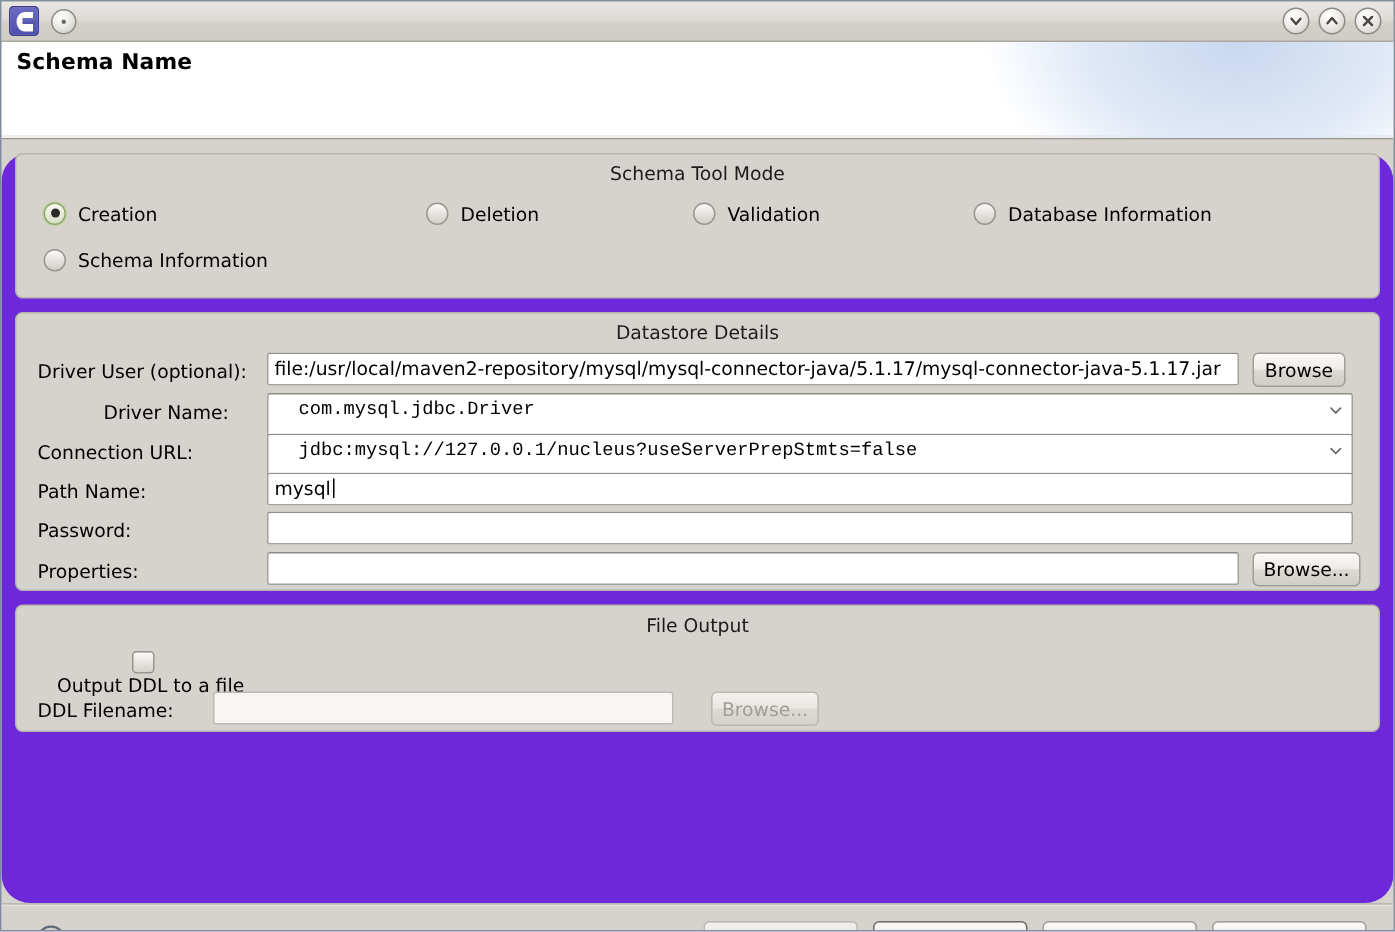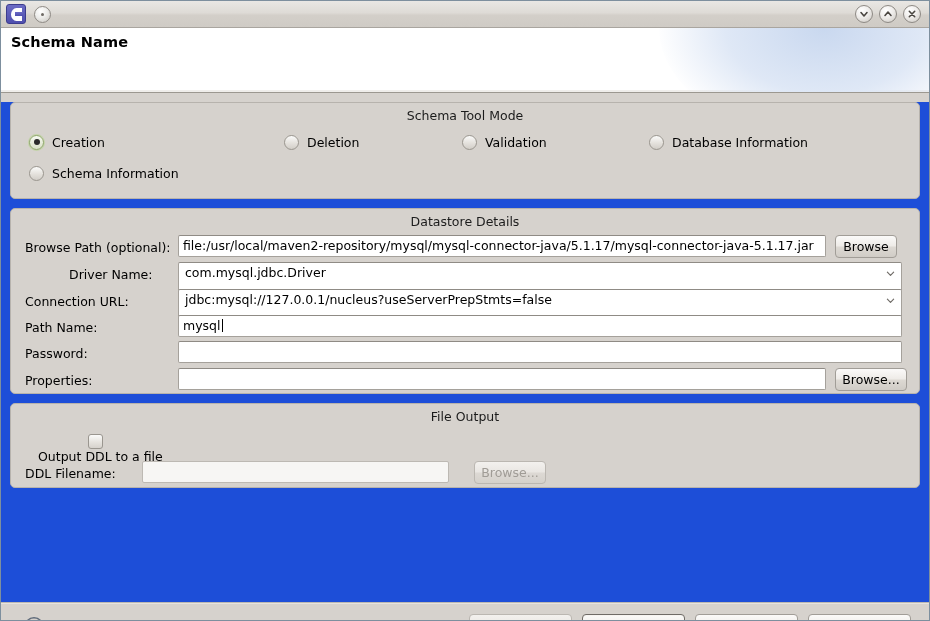--- a/index.html
+++ b/index.html
@@ -127,23 +127,24 @@
     left: 18px;
     top: 30px;
     font-size: 13px;
     color: #000000;
   }
 
   
   .content {
     position: relative;
     height: 500px;
-    background: #1d4ed8;
+    background: #6d28d9;
     padding: 0 9px;
     box-sizing: border-box;
+    border-radius: 19px;
   }
 
   .group {
     position: relative;
     border: 1px solid #b7b3ad;
     border-radius: 5px;
     background: #d6d2cd;
     box-sizing: border-box;
   }
   .group-title {
@@ -267,25 +268,26 @@
   .combo {
     position: absolute;
     box-sizing: border-box;
     height: 40px;
     background: #ffffff;
     border: 1px solid #a5a19b;
     border-top-color: #8f8b85;
     border-radius: 2px;
     font-size: 12.5px;
     color: #000000;
-    padding: 0 22px 0 6px;
+    padding: 0 22px 0 20px;
     line-height: 20px;
     overflow: hidden;
     white-space: nowrap;
     cursor: default;
+    font-family: Liberation Mono, monospace;
   }
   .combo .arrow {
     position: absolute;
     right: 6px;
     top: 6px;
     width: 9px;
     height: 9px;
   }
 
   
@@ -404,21 +406,21 @@
         <div class="radio-item" style="left:18px;">
           <span class="radio"></span>
           <span class="radio-label">Schema Information</span>
         </div>
       </div>
     </div>
 
     <div class="group" id="group-store">
       <div class="group-title">Datastore Details</div>
 
-      <div class="field-label" style="left:14px; top:31px;">Browse Path (optional):</div>
+      <div class="field-label" style="left:14px; top:31px;">Driver User (optional):</div>
       <div class="textfield" style="left:167px; top:26px; width:648px;">file:/usr/local/maven2-repository/mysql/mysql-connector-java/5.1.17/mysql-connector-java-5.1.17.jar</div>
       <div class="btn btn-abs" style="left:824px; top:26px; width:62px; height:23px; line-height:21px;text-align:center;">Browse</div>
 
       <div class="field-label" style="left:30px; top:58px;margin-left:28px;">Driver Name:</div>
       <div class="combo" style="left:167px; top:53px; width:724px;">
         <span>com.mysql.jdbc.Driver</span>
         <svg class="arrow" viewBox="0 0 10 10">
           <path d="M1.5 3.5 L5 7 L8.5 3.5" fill="none" stroke="#6e6a65" stroke-width="1.3" stroke-linecap="round" stroke-linejoin="round"></path>
         </svg>
       </div>

